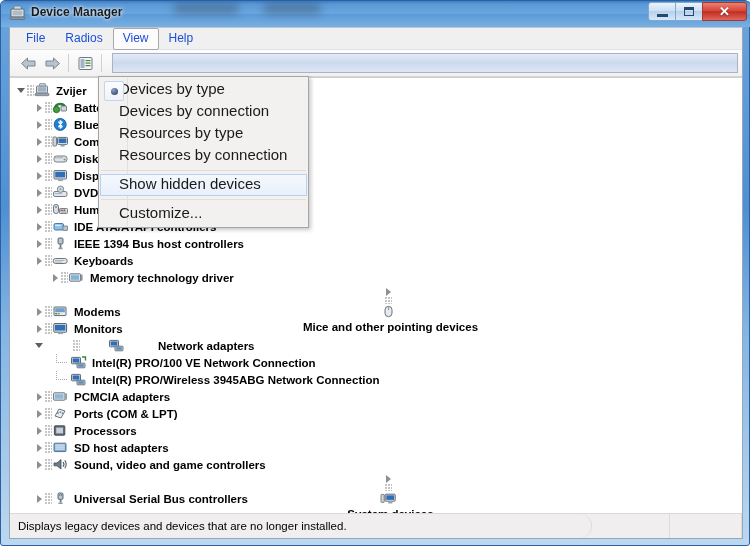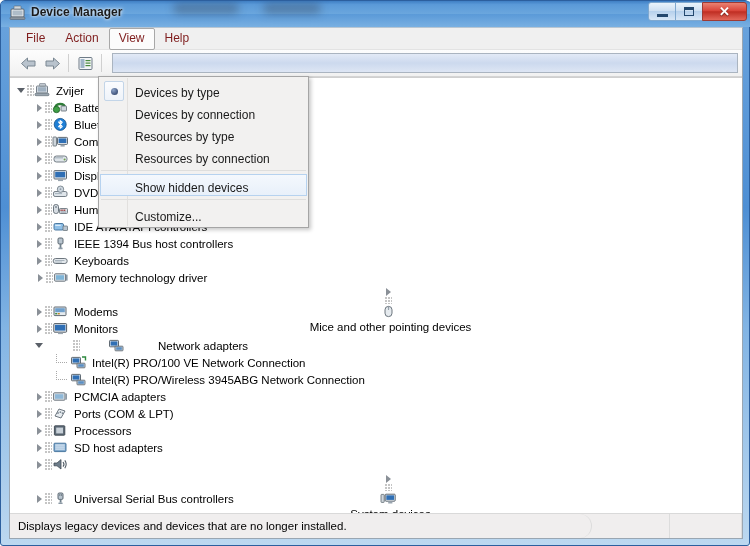--- a/index.html
+++ b/index.html
@@ -132,21 +132,21 @@
     background: #f0f0f0;
     border-bottom: 1px solid #e3e3e3;
     display: flex;
     align-items: center;
     padding-left: 6px;
     box-sizing: border-box;
   }
   .menu-item {
     padding: 3px 9px 4px 9px;
     font-size: 12px;
-    color: #7f1d1d;
+    color: #1d4ed8;
     cursor: default;
     border: 1px solid transparent;
     line-height: 13px;
   }
   .menu-item.active {
     border: 1px solid #a8a8a8;
     background: #fcfcfc;
     border-radius: 2px;
   }
 
@@ -185,20 +185,21 @@
   
   .treepane {
     position: absolute;
     left: 0;
     top: 49px;
     right: 0;
     bottom: 25px;
     background: #ffffff;
     border-top: 1px solid #cfcfcf;
     overflow: hidden;
+    font-weight: bold;
   }
   .tree {
     position: relative;
     padding-top: 4px;
   }
   .trow {
     position: relative;
     height: 17px;
     display: flex;
     align-items: center;
@@ -310,23 +311,23 @@
     position: absolute;
     left: 1px; top: 1px; bottom: 1px;
     width: 27px;
     background: #f2f1f0;
     border-right: 1px solid #e2e0de;
   }
   .dd-item {
     position: relative;
     height: 22px;
     display: flex;
-    align-items: flex-end;
-    padding-left: 34px;
-    font-size: 12px;
+    align-items: flex-start;
+    padding-left: 18px;
+    font-size: 15px;
     color: #1a1a1a;
     cursor: default;
     box-sizing: border-box;
     border: 1px solid transparent;
     margin: 0 1px;
     z-index: 2;
   }
   .dd-item.highlight {
     background: linear-gradient(180deg, #f4f8fd 0%, #e8f0fa 100%);
     border: 1px solid #b6d2ef;
@@ -385,21 +386,21 @@
       <div class="winbtn close">
         <div class="glyph-close">✕</div>
       </div>
     </div>
   </div>
 
   <div class="client">
 
     <div class="menubar">
       <div class="menu-item">File</div>
-      <div class="menu-item">Action</div>
+      <div class="menu-item">Radios</div>
       <div class="menu-item active">View</div>
       <div class="menu-item">Help</div>
     </div>
 
     <div class="toolbar">
       <div class="tb-btn">
         <svg width="17" height="15" viewBox="0 0 17 15">
           <path d="M7.5 2 L1.5 7.5 L7.5 13 L7.5 10 L15 10 L15 5 L7.5 5 Z" fill="#b9c3cd" stroke="#7a8792" stroke-width="1" stroke-linejoin="round"></path>
         </svg>
       </div>
@@ -567,21 +568,21 @@
           <div class="ticon">
             <svg width="17" height="15" viewBox="0 0 17 15">
               <rect x="1.2" y="5.5" width="14" height="5" rx="2.4" fill="#e3e8ec" stroke="#5d6870" stroke-width="0.9"></rect>
               <rect x="3" y="7" width="9.5" height="1" fill="#a8b3bd"></rect>
               <rect x="3" y="8.6" width="7" height="0.9" fill="#a8b3bd"></rect>
             </svg>
           </div>
           <div class="lbl">Keyboards</div>
         </div>
 
-        <div class="trow" style="padding-left:25px;">
+        <div class="trow" style="padding-left:40px;">
           <div class="expander collapsed"></div>
           <div class="dots"></div>
           <div class="ticon">
             <svg width="17" height="15" viewBox="0 0 17 15">
               <rect x="1.6" y="3.8" width="11" height="7.4" rx="0.8" fill="#dde4ea" stroke="#5d6870" stroke-width="0.9"></rect>
               <rect x="3" y="5.2" width="8" height="4.6" fill="#7fb5d8"></rect>
               <rect x="13" y="4.6" width="1.6" height="6" fill="#8d9aa6"></rect>
             </svg>
           </div>
           <div class="lbl">Memory technology driver</div>
@@ -724,20 +725,21 @@
         <div class="trow" style="padding-left:24px;">
           <div class="expander collapsed"></div>
           <div class="dots"></div>
           <div class="ticon">
             <svg width="17" height="15" viewBox="0 0 17 15">
               <path d="M2 6 L5 6 L9 2.6 L9 12 L5 8.8 L2 8.8 Z" fill="#6e7d8a" stroke="#3f4a54" stroke-width="0.8" stroke-linejoin="round"></path>
               <path d="M11 5 Q13 7.3 11 9.6" fill="none" stroke="#4f5a64" stroke-width="1.1"></path>
               <path d="M12.8 3.4 Q15.6 7.3 12.8 11.2" fill="none" stroke="#4f5a64" stroke-width="1.1"></path>
             </svg>
           </div>
+          <div class="lbl">Sound, video and game controllers</div>
         </div>
 
         <div class="trow" style="padding-left:24px;flex-direction:column;">
           <div class="expander collapsed"></div>
           <div class="dots"></div>
           <div class="ticon">
             <svg width="17" height="15" viewBox="0 0 17 15">
               <rect x="1" y="3.4" width="3.2" height="8" rx="0.6" fill="#cfd6dc" stroke="#5d6870" stroke-width="0.8"></rect>
               <rect x="5.2" y="3.2" width="10" height="7" rx="0.8" fill="#e7ecf0" stroke="#4f5a64" stroke-width="0.9"></rect>
               <rect x="6.3" y="4.3" width="7.8" height="4.6" fill="#2f6fb5"></rect>

